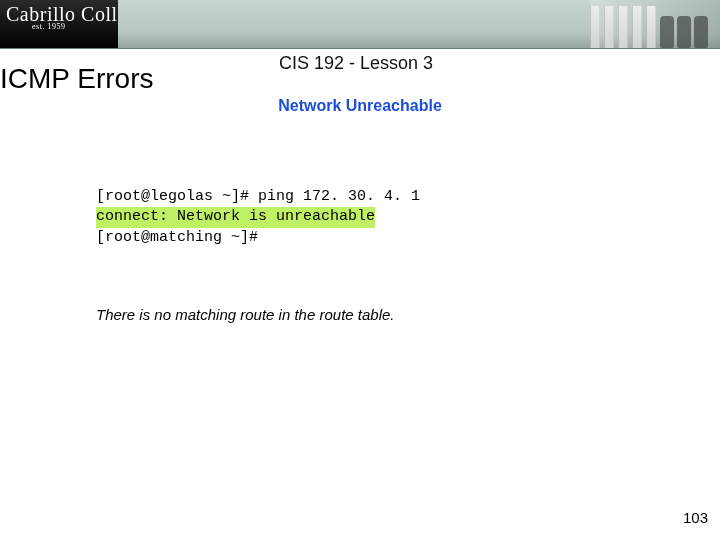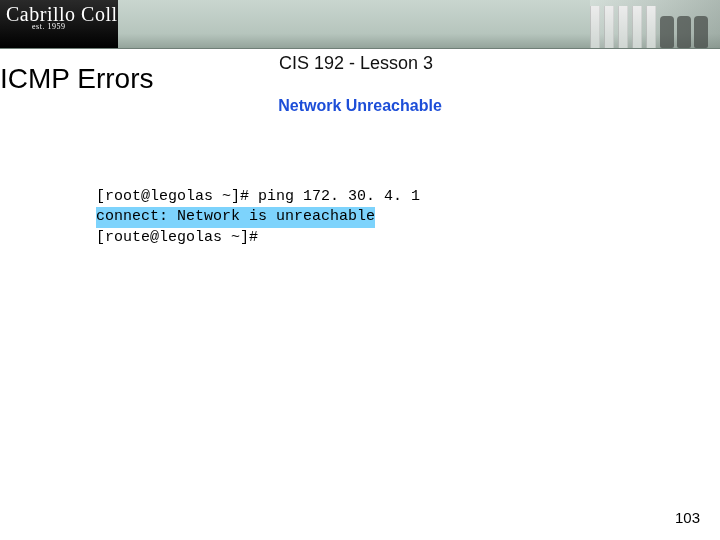--- a/index.html
+++ b/index.html
@@ -99,35 +99,35 @@
   }
   .terminal {
     margin: 72px 0 0 96px;
     font-family: "Courier New", Courier, monospace;
     font-size: 15px;
     line-height: 1.35;
     color: #000;
     white-space: pre;
   }
   .hl {
-    background: #7dd3fc;
+    background: #bef264;
     display: inline-block;
   }
   .explain {
     margin: 56px 0 0 96px;
     font-family: Verdana, Geneva, sans-serif;
     font-style: italic;
     font-size: 15px;
     line-height: 1.4;
     color: #000;
     max-width: 500px;
   }
   .page-num {
     position: absolute;
-    right: 20px;
+    right: 12px;
     bottom: 14px;
     font-family: Verdana, Geneva, sans-serif;
     font-size: 15px;
     color: #000;
   }
 </style>
 </head>
 <body>
 
 <div class="header-bar">
@@ -146,19 +146,19 @@
       <div class="figure"></div>
       <div class="figure"></div>
   </div>
 </div>
 
 <div class="slide-title">ICMP Errors</div>
 <div class="slide-subtitle">Network Unreachable</div>
 
 <div class="terminal"><span>[root@legolas ~]# ping 172. 30. 4. 1</span>
 <span class="hl">connect: Network is unreachable</span>
-<span>[route@legolas ~]#</span></div>
+<span>[root@matching ~]#</span></div>
 
 <div class="explain">
-  <br>
+  <span>There is no matching route in the route table.</span><br>
 </div>
 
 <div class="page-num">103</div>
 
 </body></html>

